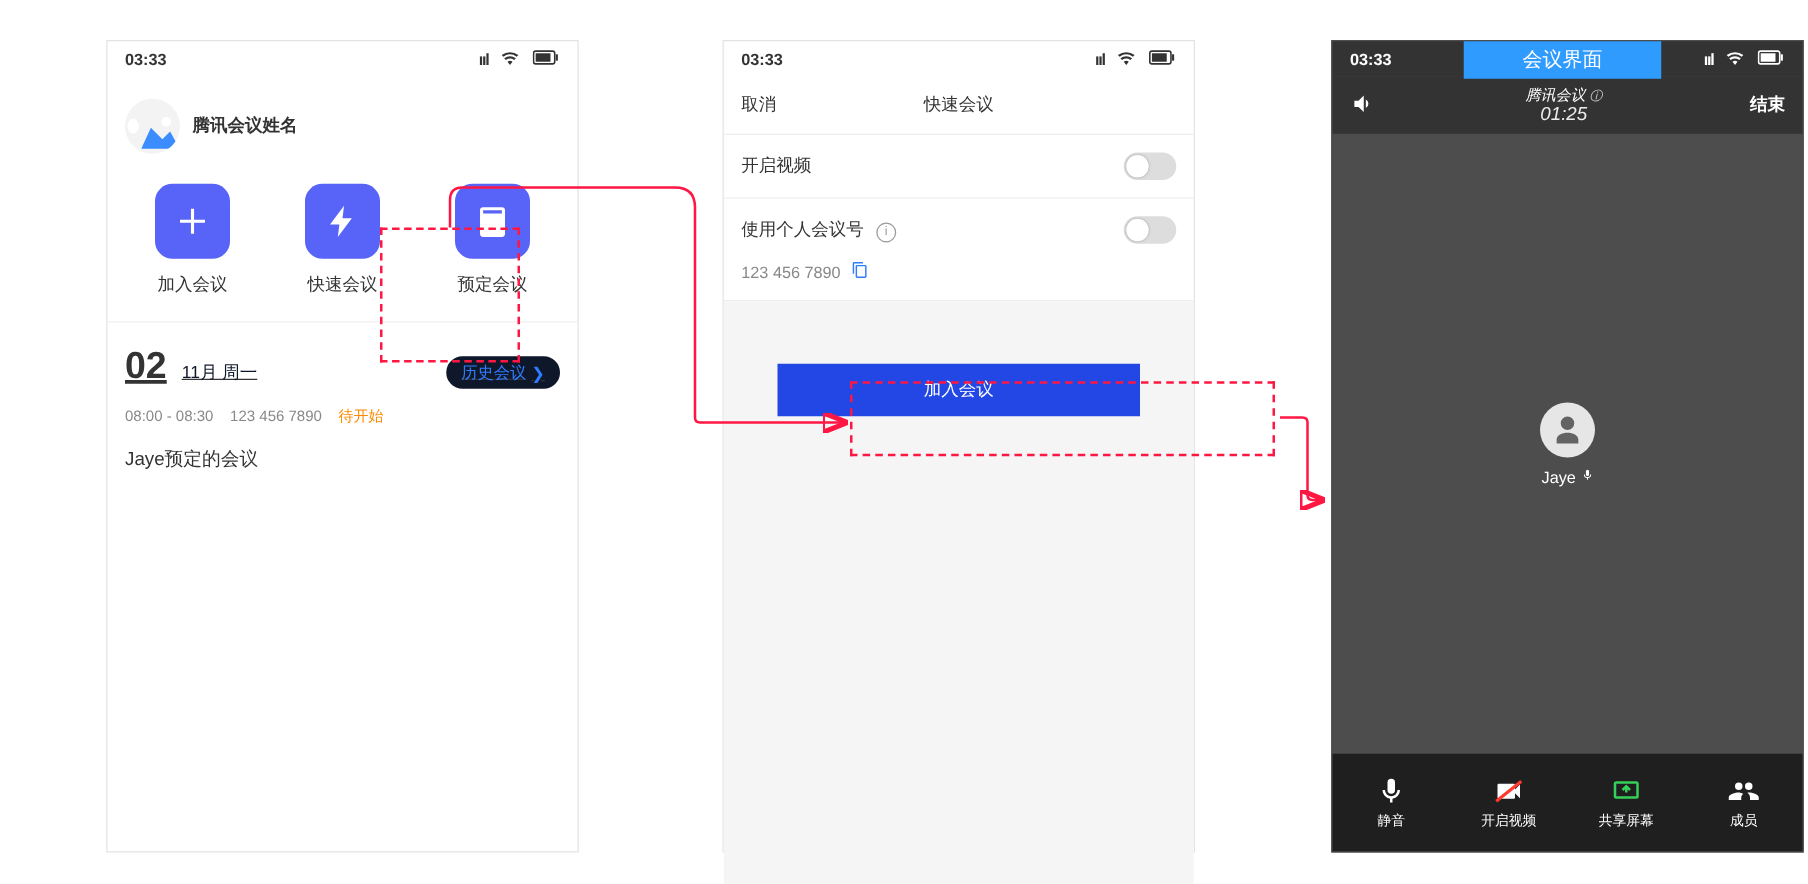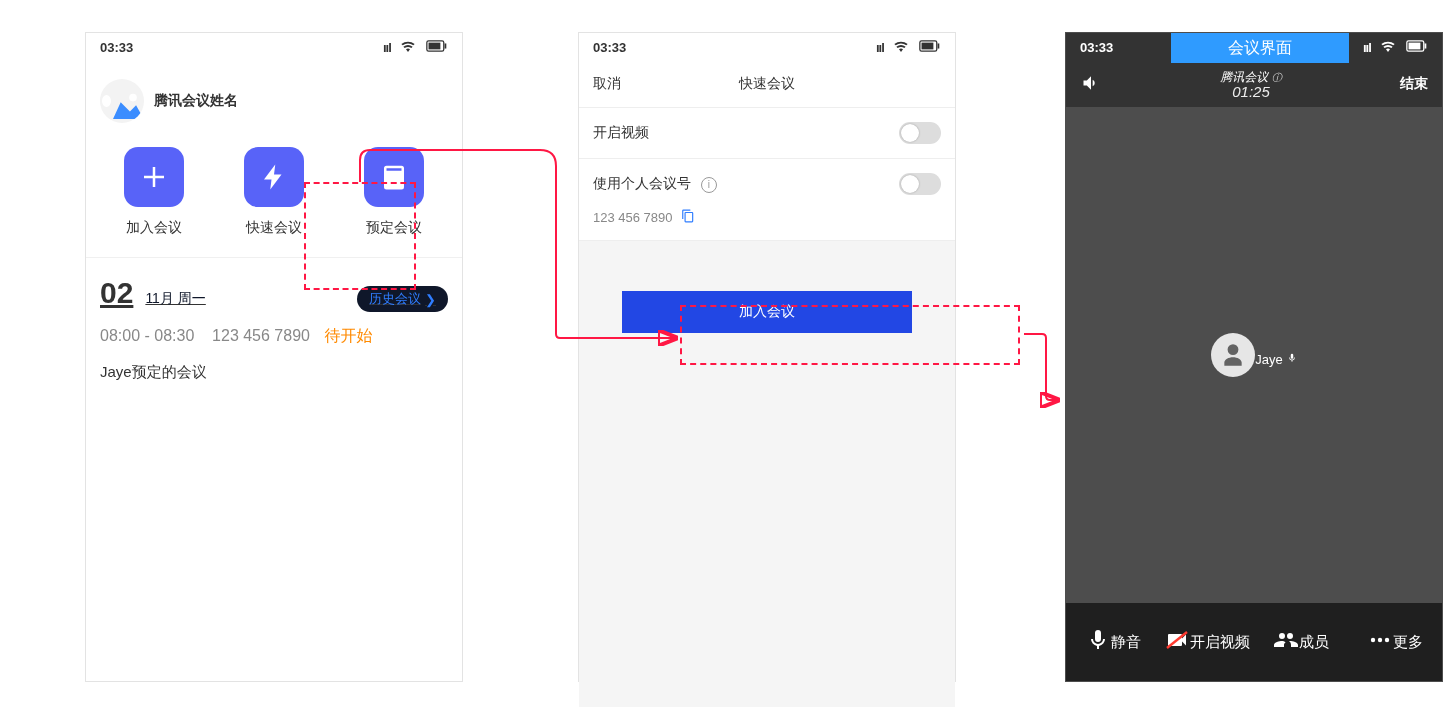--- a/index.html
+++ b/index.html
@@ -20,49 +20,49 @@
   .action{width:112px;text-align:center;}
   .action-btn{width:60px;height:60px;border-radius:14px;background:#5863f8;margin:0 auto 12px auto;display:flex;align-items:center;justify-content:center;}
   .action-btn svg{width:30px;height:30px;fill:#fff;}
   .action-label{font-size:14px;}
   .date-row{display:flex;align-items:baseline;justify-content:space-between;padding:18px 14px 8px 14px;text-decoration:underline;}
   .date-left{display:flex;align-items:baseline;}
   .date-big{font-size:30px;font-weight:700;margin-right:12px;}
   .date-small{font-size:14px;color:#0f172a;}
   .history-pill{background:#0f172a;color:#2f7dff;border-radius:18px;padding:4px 12px;font-size:13px;display:flex;align-items:center;}
   .history-pill .chev{margin-left:4px;}
-  .meeting-row{padding:6px 14px;font-size:16px;color:#888;}
+  .meeting-row{padding:6px 14px;font-size:12px;color:#888;}
   .meeting-row .status{color:#ff8a00;margin-left:10px;}
   .meeting-title{padding:10px 14px;font-size:15px;}
   
   .s2-bar{display:flex;align-items:center;justify-content:space-between;padding:14px 14px;border-bottom:1px solid #eee;font-size:14px;}
   .s2-title{position:absolute;left:0;right:0;text-align:center;pointer-events:none;font-size:14px;}
   .s2-barwrap{position:relative;}
   .row{display:flex;align-items:center;justify-content:space-between;padding:14px 14px;border-bottom:1px solid #eee;font-size:14px;}
   .row.noborder{border-bottom:none;}
   .toggle{width:42px;height:22px;border-radius:11px;background:#ddd;position:relative;}
   .toggle::after{content:"";position:absolute;width:18px;height:18px;border-radius:50%;background:#fff;top:2px;left:2px;box-shadow:0 0 2px rgba(0,0,0,.3);}
   .sub{padding:0 14px 14px 14px;font-size:13px;color:#888;display:flex;align-items:center;border-bottom:1px solid #eee;}
   .sub .copy{color:#2f7dff;margin-left:8px;font-weight:bold;}
   .s2-body{background:#f5f5f5;height:440px;padding-top:50px;}
   .join-btn{width:290px;height:42px;margin:0 auto;background:#2247e4;color:#fff;display:flex;align-items:center;justify-content:center;font-size:14px;border-radius:0;}
   .info-dot{display:inline-block;width:14px;height:14px;border:1px solid #999;border-radius:50%;font-size:10px;line-height:14px;text-align:center;color:#999;margin-left:6px;}
   
-  .s3-topblue{position:absolute;left:105px;top:0;width:178px;height:30px;background:#2f9bff;color:#fff;font-size:16px;display:flex;align-items:center;justify-content:center;z-index:2;}
+  .s3-topblue{position:absolute;left:105px;top:0;width:158px;height:30px;background:#2f9bff;color:#fff;font-size:16px;display:flex;align-items:center;justify-content:center;z-index:2;}
   .s3-headbar{background:#333;height:46px;display:flex;align-items:center;justify-content:space-between;padding:0 14px;color:#fff;}
   .s3-headcenter{text-align:center;font-size:12px;line-height:14px;font-style:italic;}
   .s3-headcenter .sub2{font-size:15px;opacity:.9;}
   .s3-end{color:#ffffff;font-size:14px;font-weight:600;}
-  .s3-body{height:496px;display:flex;align-items:center;justify-content:center;flex-direction:row;color:#fff;}
+  .s3-body{height:496px;display:flex;align-items:center;justify-content:center;flex-direction:column;color:#fff;}
   .user-avatar{width:44px;height:44px;border-radius:50%;background:#e6e6e6;display:flex;align-items:center;justify-content:center;}
   .user-avatar svg{width:26px;height:26px;fill:#636363;}
   .user-name{margin-top:8px;font-size:13px;display:flex;align-items:center;}
   .user-name .micicon{margin-left:4px;}
   .s3-foot{background:#1f1f1f;height:78px;display:flex;}
-  .fbtn{flex:1;display:flex;align-items:center;justify-content:center;color:#fff;font-size:15px;}
+  .fbtn{flex:1;display:flex;flex-direction:column;align-items:center;justify-content:center;color:#fff;font-size:11px;}
   .fbtn svg{width:26px;height:24px;margin-bottom:4px;}
   .fbtn.share svg{stroke:#34d058;fill:none;}
   
   .hlbox{position:absolute;border:2px dashed #ff1744;box-sizing:border-box;pointer-events:none;}
   
   .arrow-svg{position:absolute;overflow:visible;pointer-events:none;}
   .arrow-svg path{stroke:#ff1744;stroke-width:2;fill:none;}
   .arrowhead{fill:#ff1744;}
 </style>
 </head>
@@ -252,33 +252,32 @@
           </svg>
         <span>静音</span>
       </div>
       <div class="fbtn">
         <svg viewBox="0 0 24 24" fill="#fff">
             <path d="M17 10.5V7a1 1 0 00-1-1H4a1 1 0 00-1 1v10a1 1 0 001 1h12a1 1 0 001-1v-3.5l4 4v-11l-4 4z"></path>
             <line x1="2" y1="20" x2="22" y2="4" stroke="#ff3b30" stroke-width="2.5"></line>
           </svg>
         <span>开启视频</span>
       </div>
+      <div class="fbtn share">
+        <svg viewBox="0 0 24 24" stroke-width="2">
+            <rect x="3" y="5" width="18" height="12" rx="1"></rect>
+            <path d="M12 8v5M9 11l3-3 3 3" stroke="#34d058"></path>
+          </svg>
+        <span>共享屏幕</span>
+      </div>
       <div class="fbtn">
         <svg viewBox="0 0 24 24" fill="#fff">
             <path d="M16 11a3 3 0 100-6 3 3 0 000 6zM8 11a3 3 0 100-6 3 3 0 000 6zm0 2c-2.7 0-8 1.3-8 4v2h10v-2c0-1 .5-2 1.6-2.8C10.4 13.4 9 13 8 13zm8 0c-.3 0-.7 0-1.1.1 1.3.9 2.1 2.1 2.1 3.9v2h7v-2c0-2.7-5.3-4-8-4z"></path>
           </svg>
         <span>成员</span>
-      </div>
-      <div class="fbtn">
-        <svg viewBox="0 0 24 24" fill="#fff">
-            <circle cx="5" cy="12" r="2.2"></circle>
-            <circle cx="12" cy="12" r="2.2"></circle>
-            <circle cx="19" cy="12" r="2.2"></circle>
-          </svg>
-        <span>更多</span>
       </div>
     </div>
   </div>
 
   <div class="hlbox" style="left:304px;top:182px;width:112px;height:108px;"></div>
 
   <div class="hlbox" style="left:680px;top:305px;width:340px;height:60px;"></div>
 
   <svg class="arrow-svg" style="left:0;top:0;" width="1446" height="707">
     <defs>

